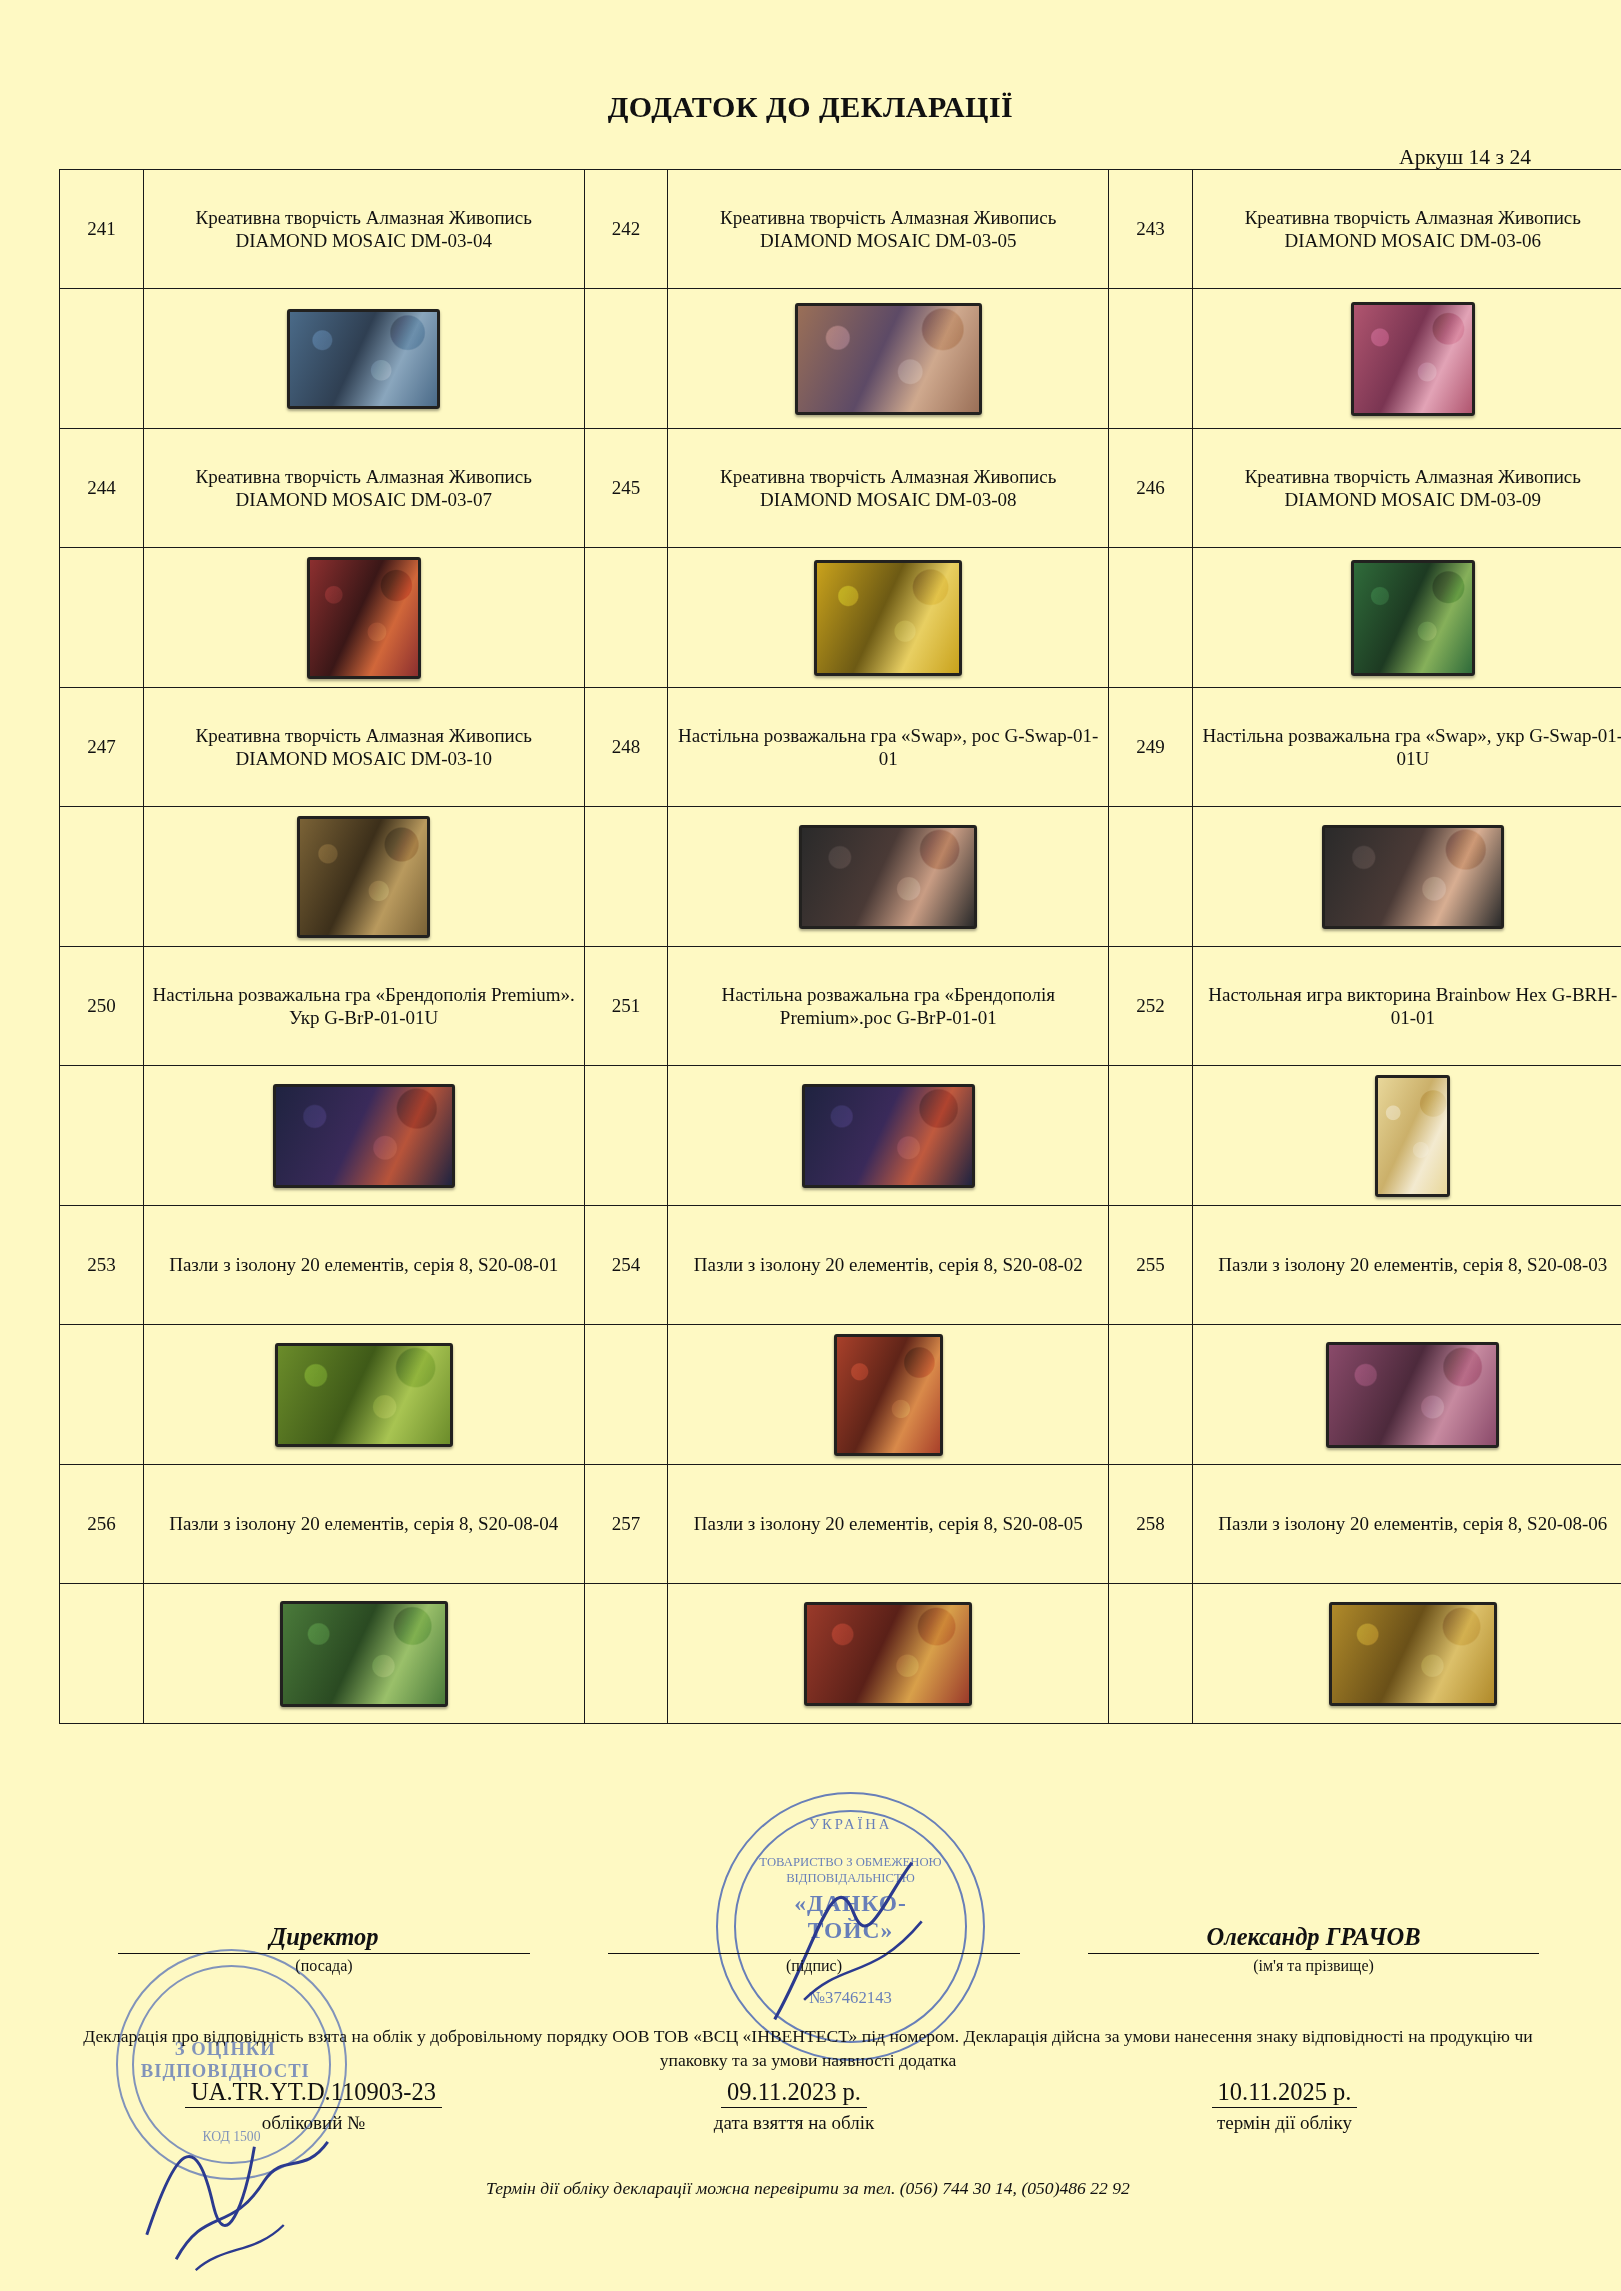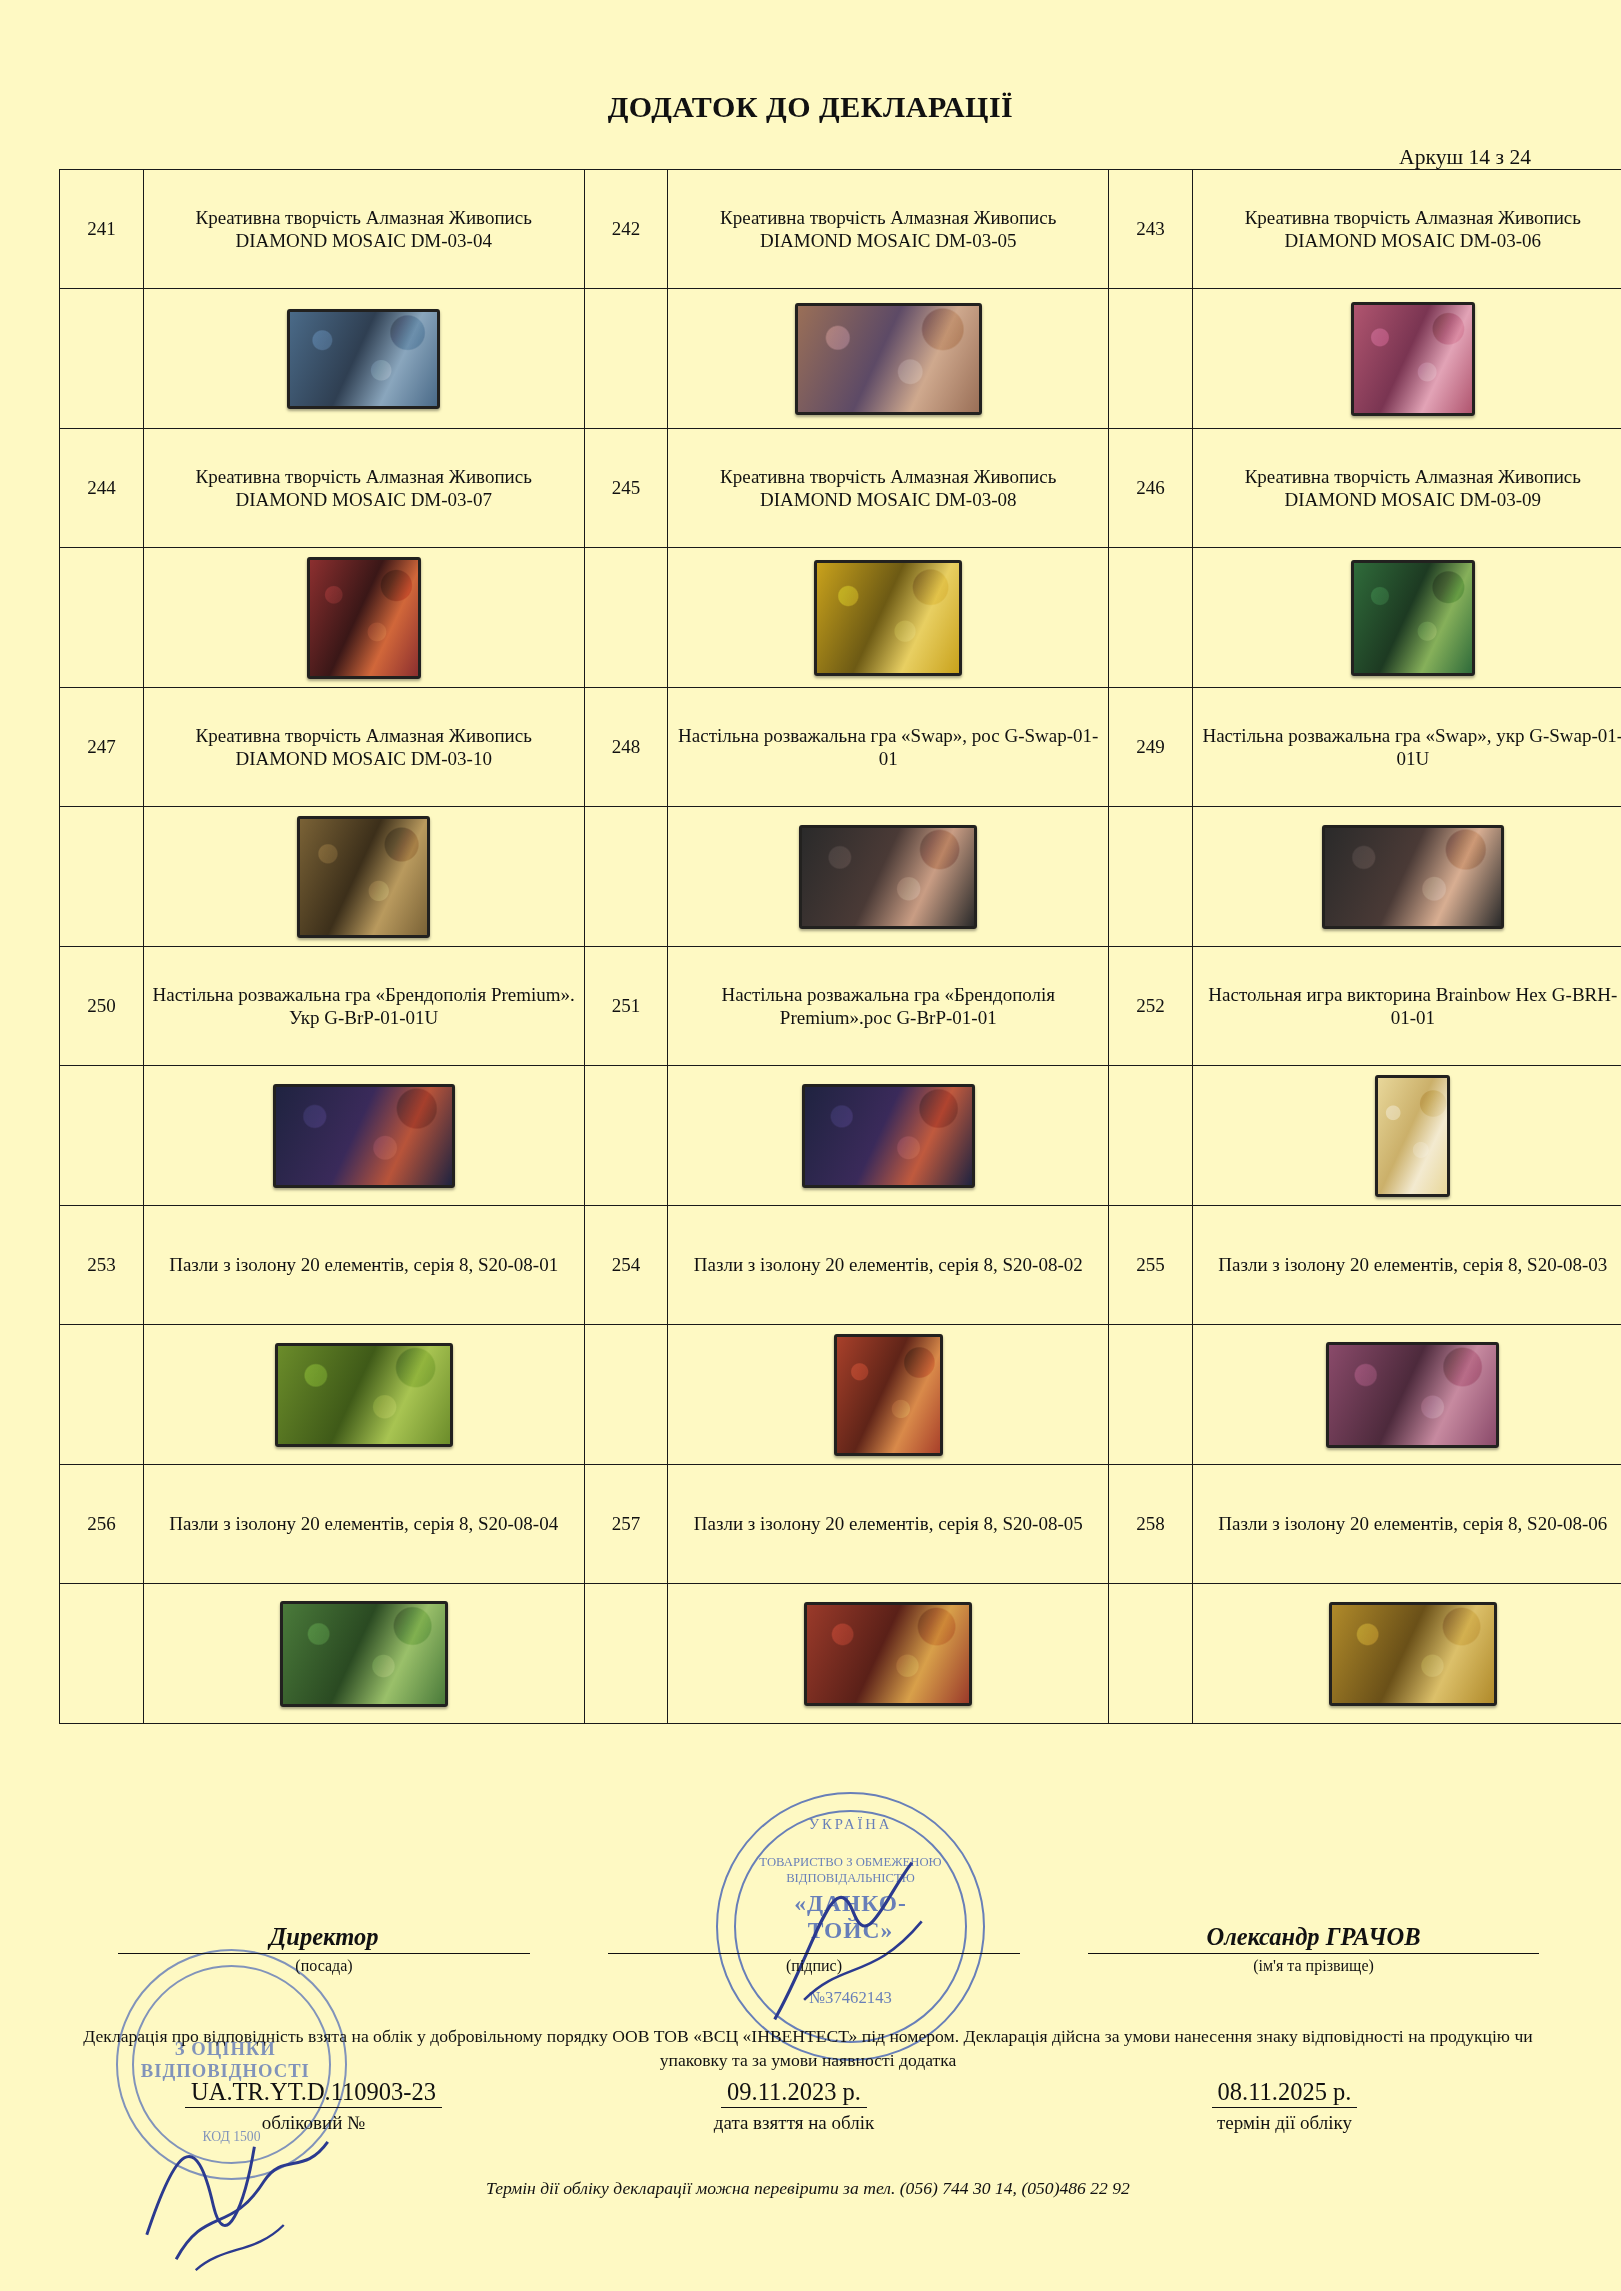--- a/index.html
+++ b/index.html
@@ -489,21 +489,21 @@
     <div class="reg-row">
       <div class="reg-col" style="left:39px; width:431px;">
         <div class="reg-value">UA.TR.YT.D.110903-23</div>
         <div class="reg-caption">обліковий №</div>
       </div>
       <div class="reg-col" style="left:529px; width:412px;">
         <div class="reg-value">09.11.2023 р.</div>
         <div class="reg-caption">дата взяття на облік</div>
       </div>
       <div class="reg-col" style="left:1010px; width:431px;">
-        <div class="reg-value">08.11.2025 р.</div>
+        <div class="reg-value">10.11.2025 р.</div>
         <div class="reg-caption">термін дії обліку</div>
       </div>
     </div>
 
     <div class="bottom-note">Термін дії обліку декларації можна перевірити за тел. (056) 744 30 14, (050)486 22 92</div>
   </div>
 </div>
 
 
 </body></html>

